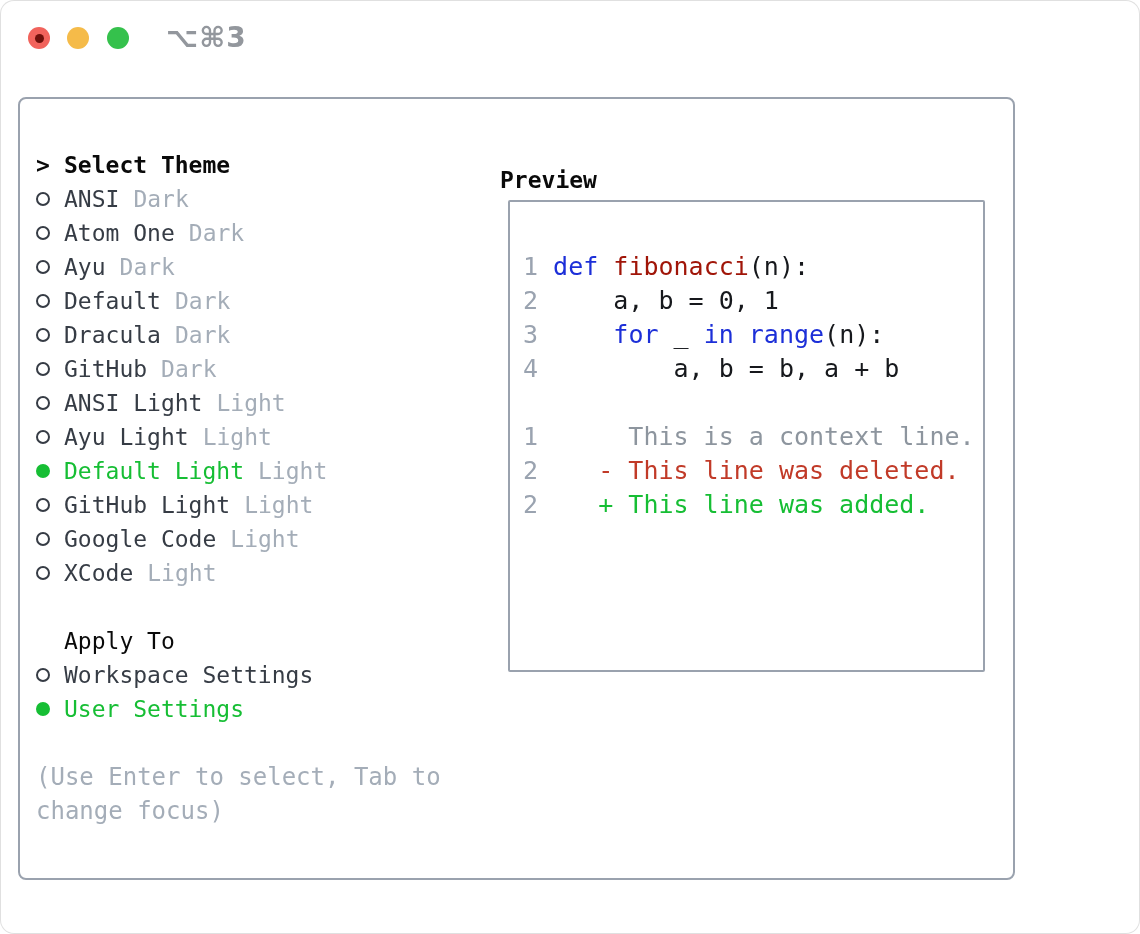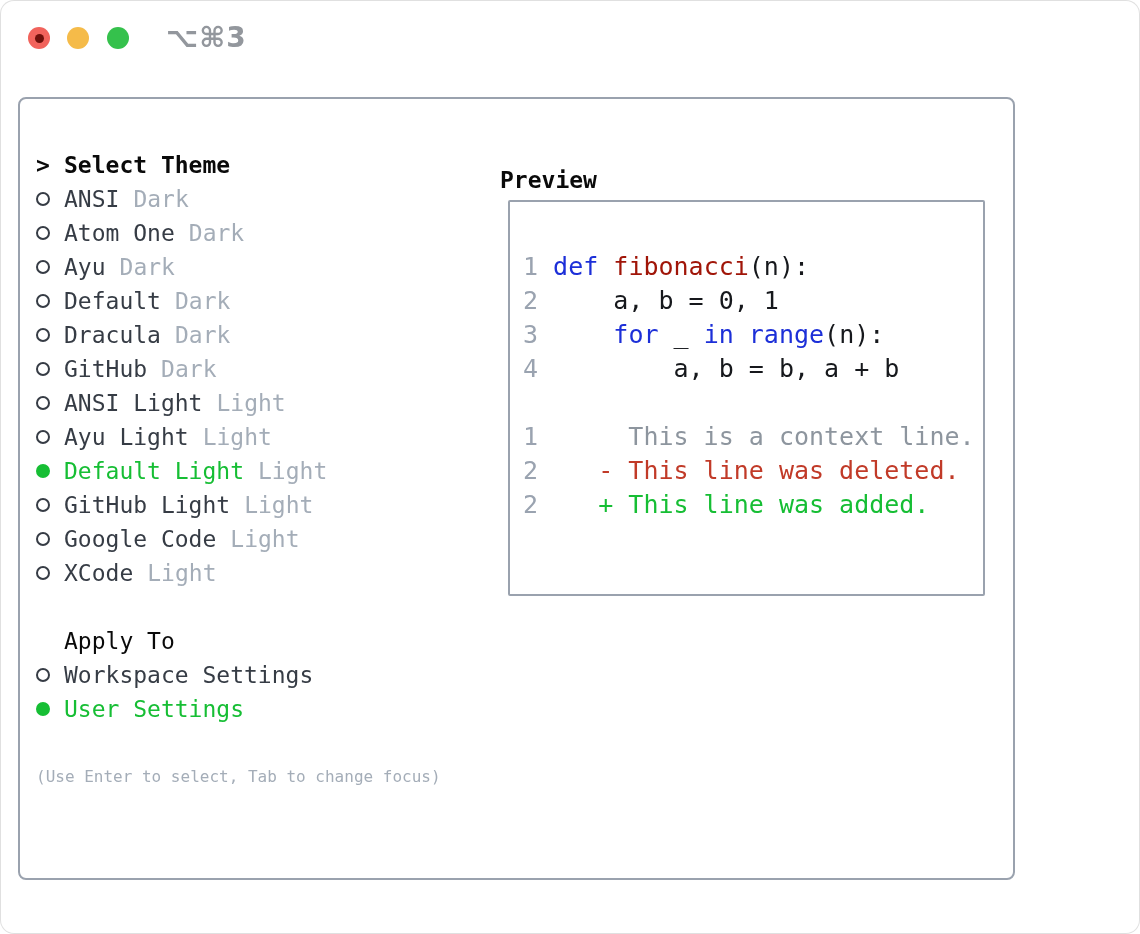--- a/index.html
+++ b/index.html
@@ -94,38 +94,38 @@
   }
   .hdr { font-weight: bold; color: #0a0a0a; }
   .prompt { font-weight: bold; color: #0a0a0a; }
   .item-name.sel { color: #16be34; }
   .tag { color: #a4adb8; margin-left: 14px; }
   .apply-hdr { color: #0a0a0a; }
   .spacer { height: 34px; }
   .help {
     width: 430px;
     color: #a4adb8;
-    font-size: 16px;
+    font-size: 24px;
     line-height: 34px;
   }
 
   
   .preview-header {
     position: absolute;
     left: 500px; top: 163px;
     height: 34px;
     line-height: 34px;
     font-size: 23px;
     font-weight: bold;
     color: #0a0a0a;
   }
   .preview-box {
     position: absolute;
     left: 508px; top: 200px;
-    width: 477px; height: 396px;
+    width: 477px; height: 472px;
     border: 2px solid #9aa2ae;
     border-radius: 2px;
     box-sizing: border-box;
     padding: 48px 0 0 13px;
     overflow: hidden;
   }
   .code-line {
     height: 34px;
     line-height: 34px;
     font-size: 25px;

